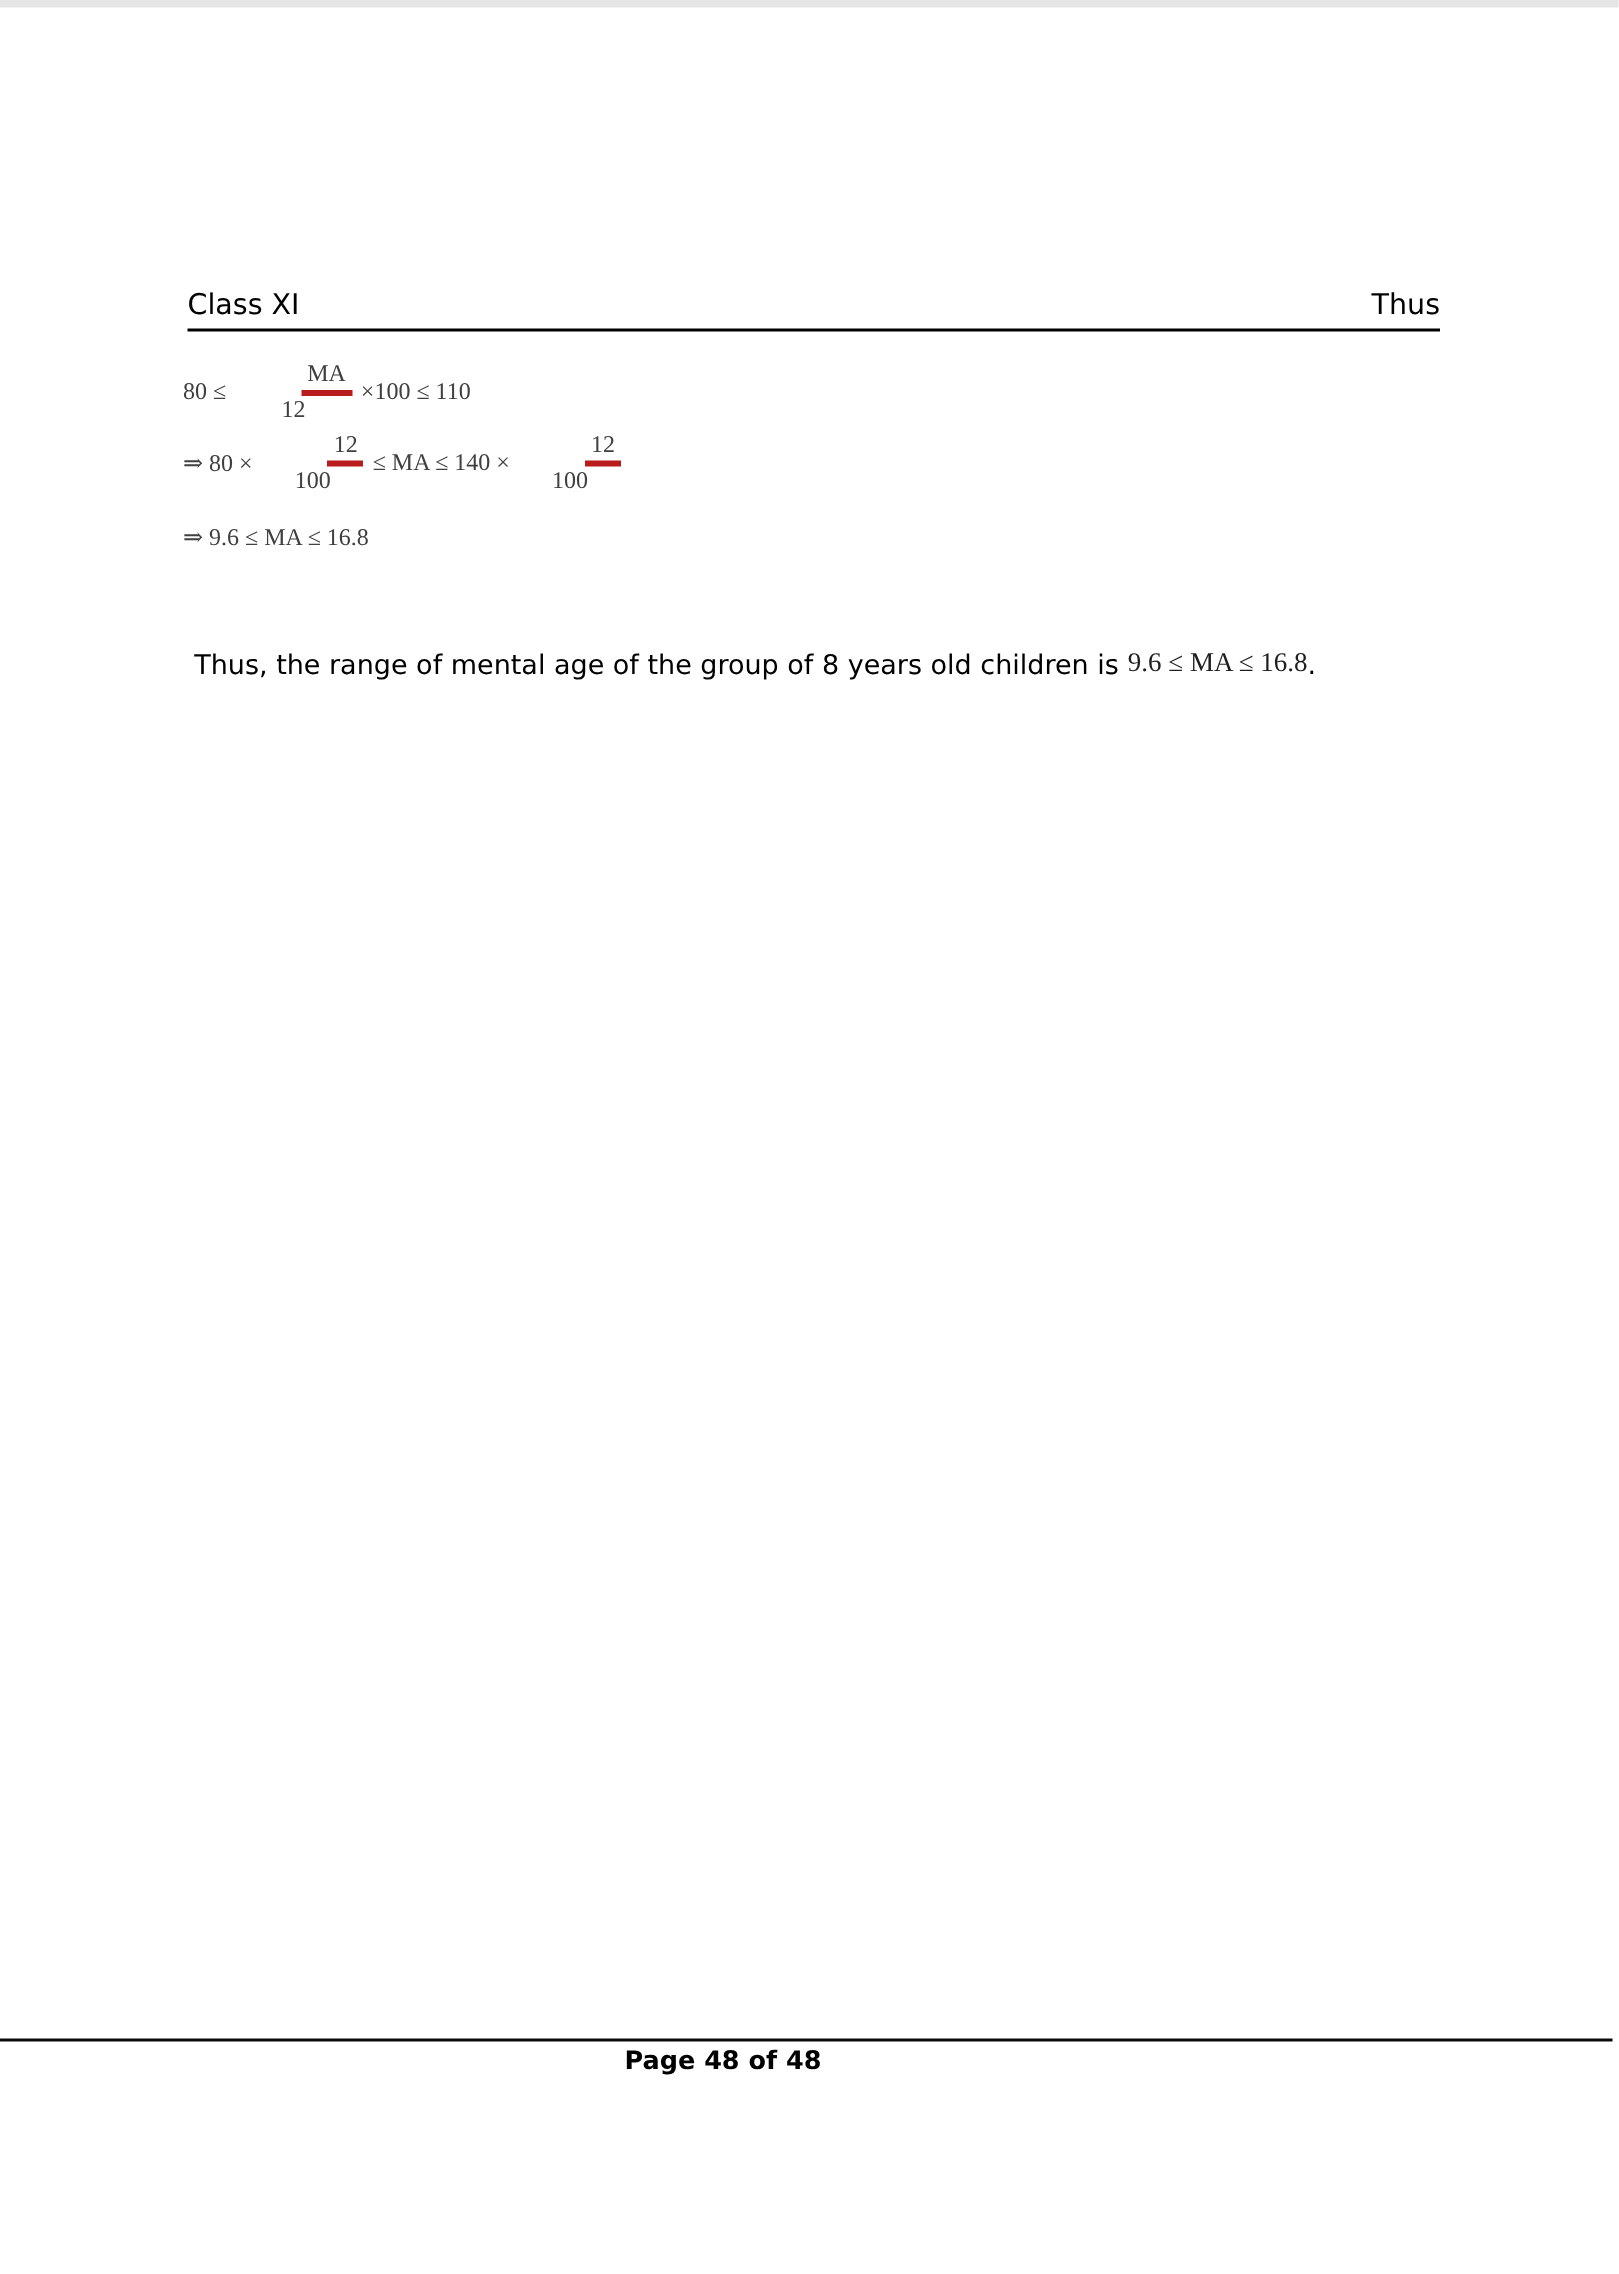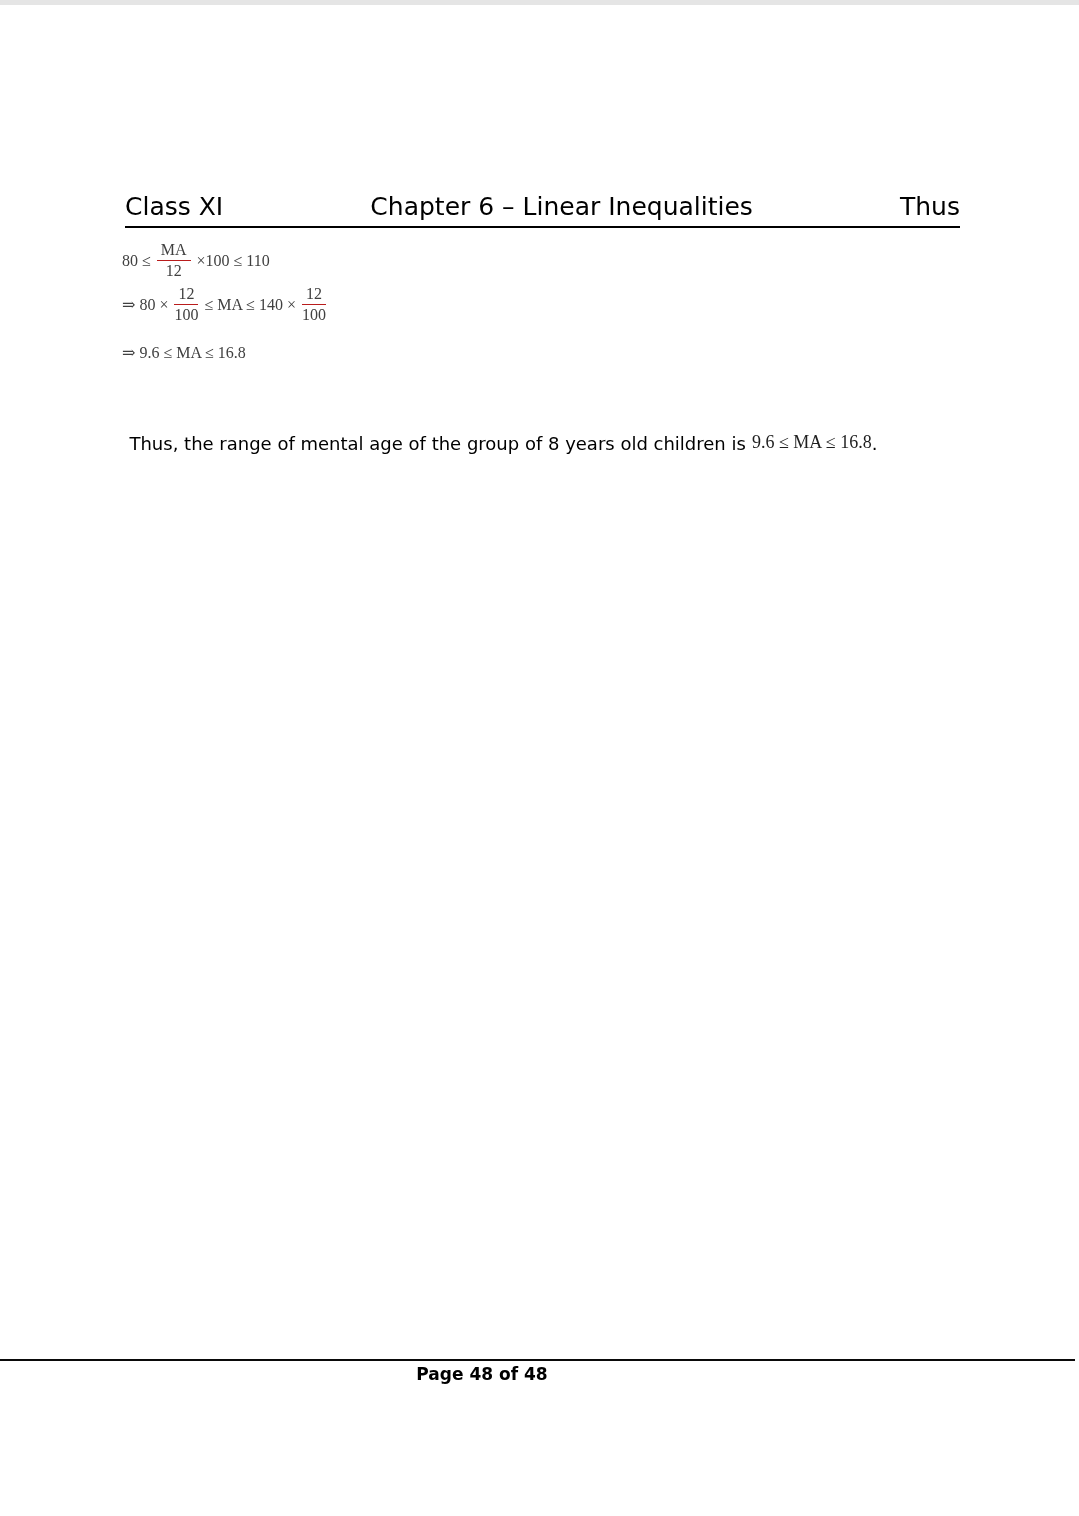--- a/index.html
+++ b/index.html
@@ -19,21 +19,21 @@
     background: #e5e5e5;
   }
   .doc-header {
     position: absolute;
     top: 192px;
     left: 125px;
     width: 835px;
     display: flex;
     justify-content: space-between;
     align-items: baseline;
-    font-size: 25px;
+    font-size: 19px;
     line-height: 1.2;
     border-bottom: 2px solid #000;
     padding-bottom: 4px;
   }
   .math-block {
     position: absolute;
     top: 241px;
     left: 122px;
     font-family: "Liberation Serif", "DejaVu Serif", serif;
     font-size: 16px;
@@ -51,22 +51,23 @@
   }
   .frac {
     display: inline-flex;
     flex-direction: column;
     align-items: center;
     text-align: center;
     margin: 0 6px;
     line-height: 1.15;
   }
   .frac .num {
-    border-bottom: 1px solid #b91c1c;
+    border-bottom: 4px solid #b91c1c;
     padding: 0 4px 1px 4px;
+    margin-left: 44px;
   }
   .frac .den {
     padding-top: 1px;
   }
   .body-line {
     position: absolute;
     top: 403px;
     left: 118px;
     font-size: 18px;
     line-height: 1.5;
@@ -99,21 +100,20 @@
     font-weight: bold;
   }
 </style>
 </head>
 <body>
 
 <div class="top-strip"></div>
 
 <div class="doc-header">
   <span>Class XI</span>
-  <span>Chapter 6 – Linear Inequalities</span>
   <span>Thus</span>
 </div>
 
 <div class="math-block">
 
   <div class="eq">
     <span>80 ≤</span>
     <span class="frac">
       <span class="num">MA</span>
       <span class="den">12</span>

